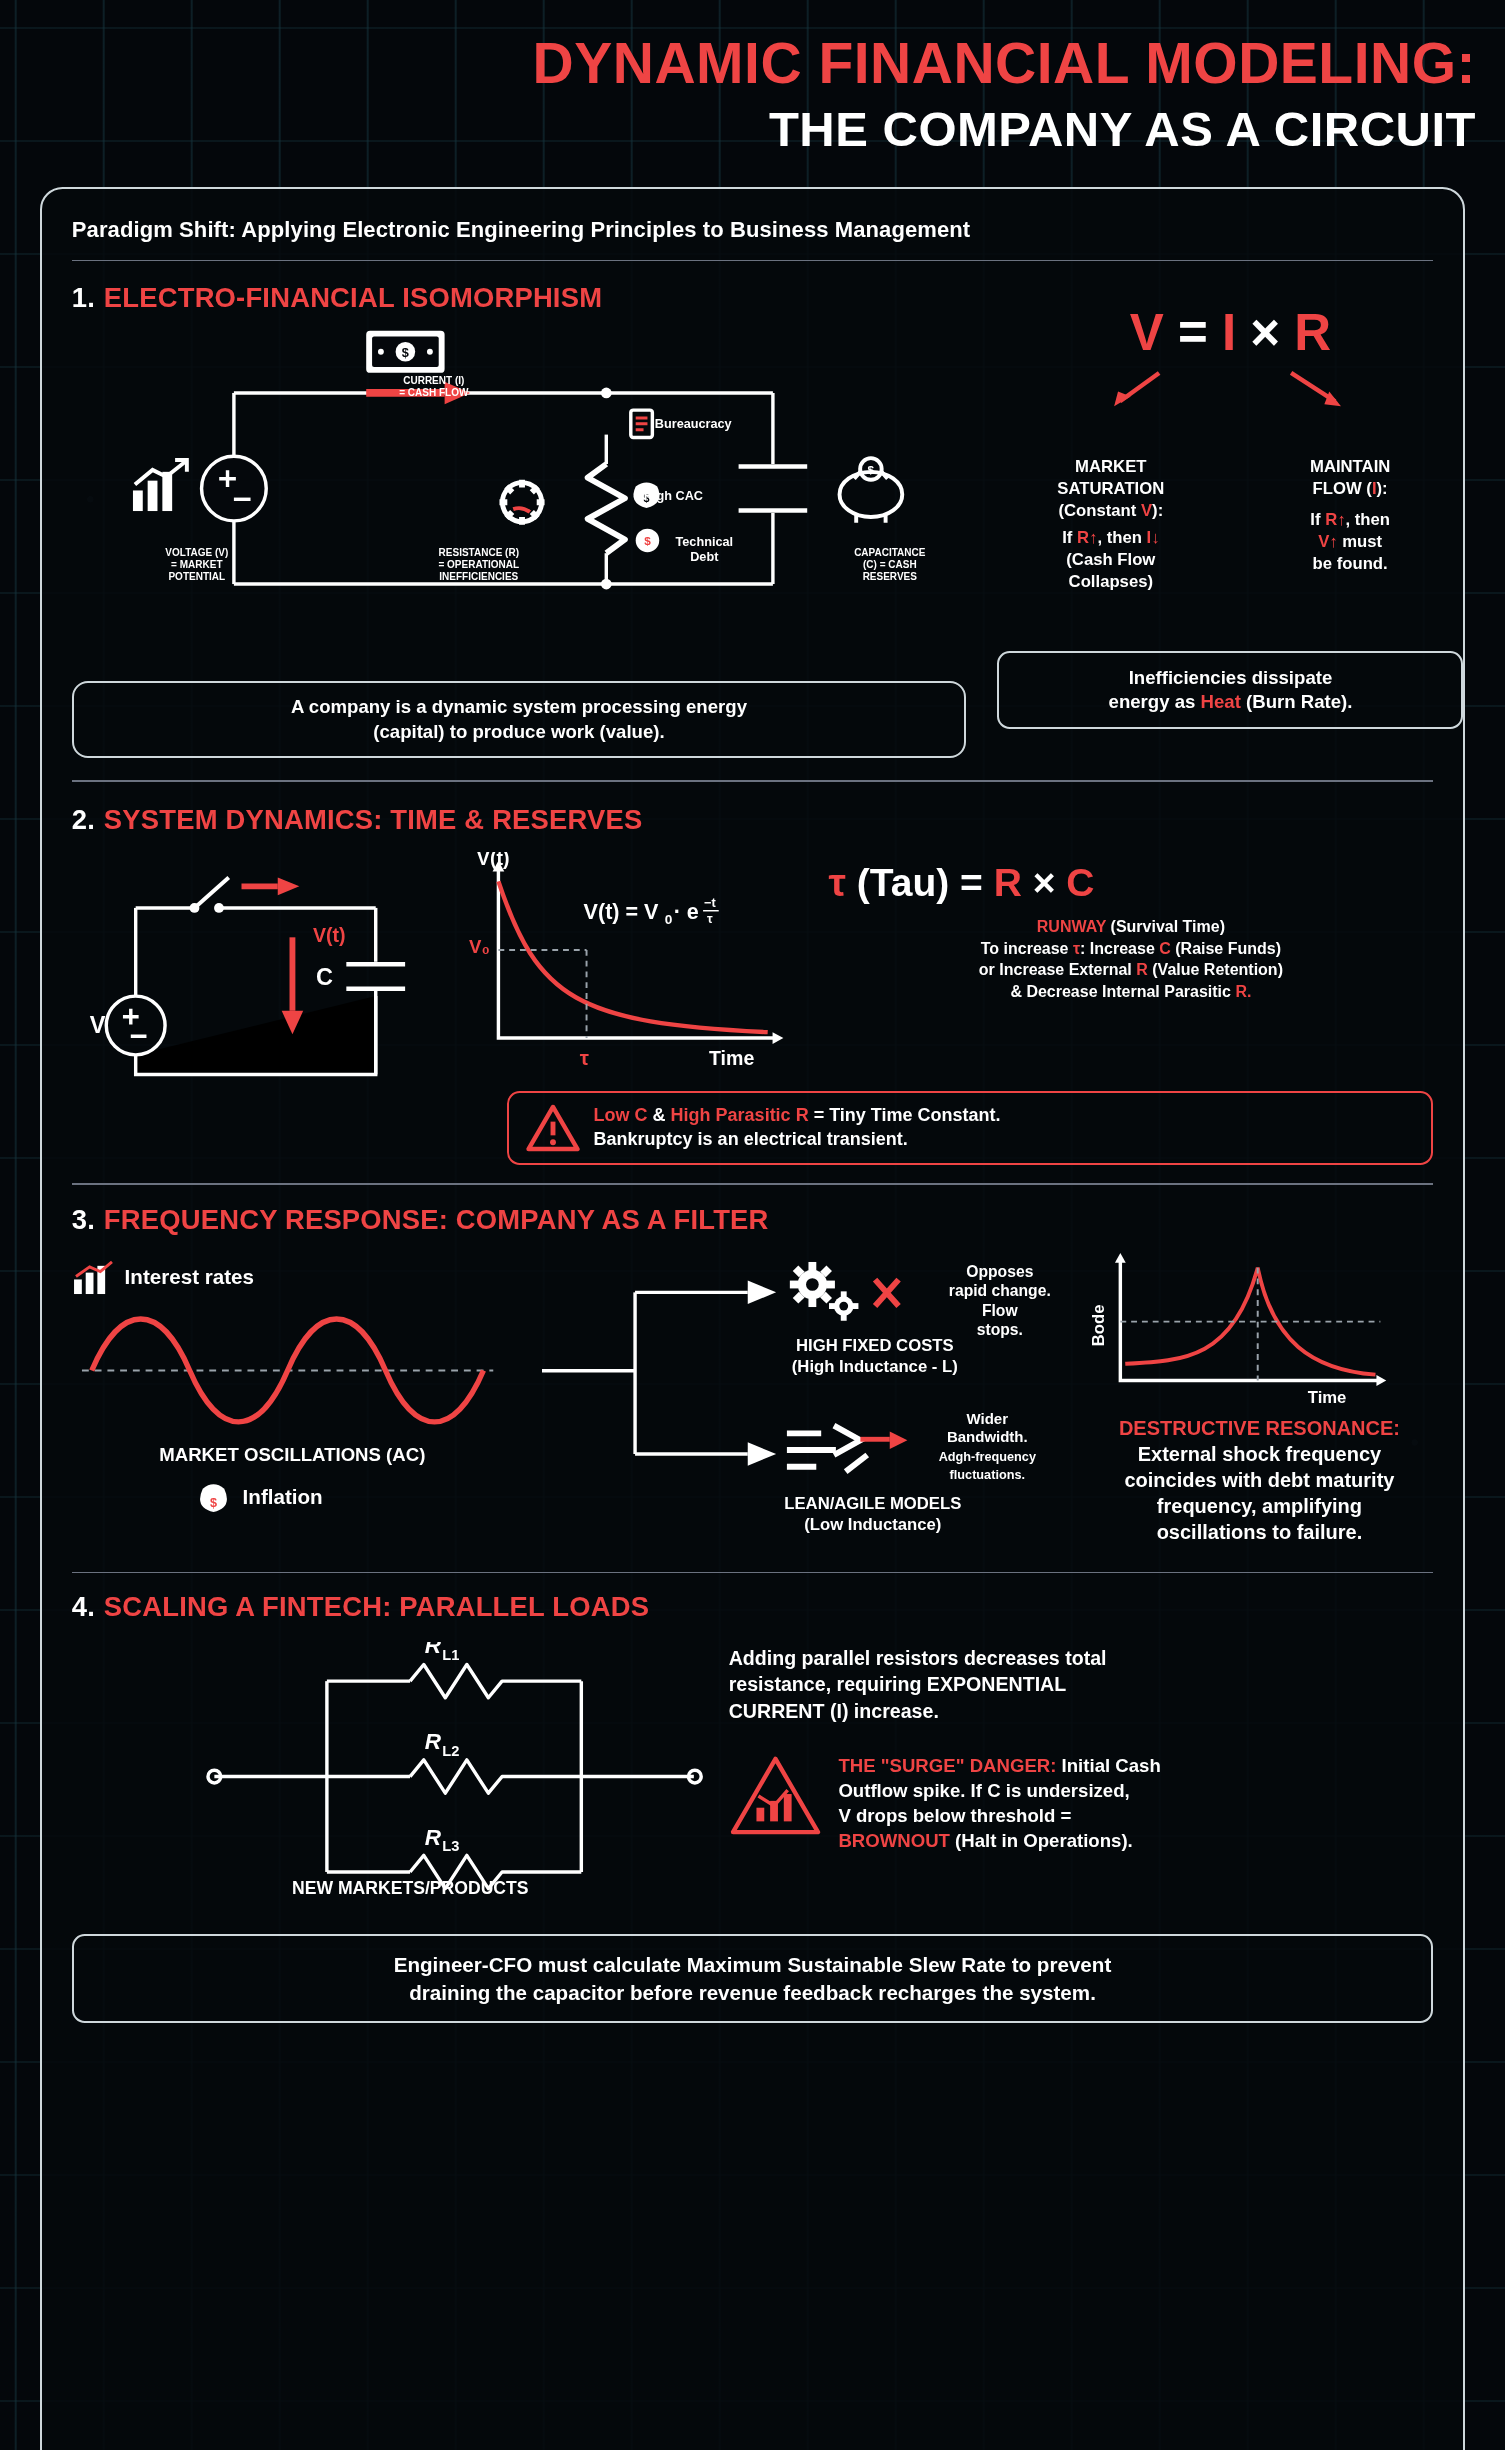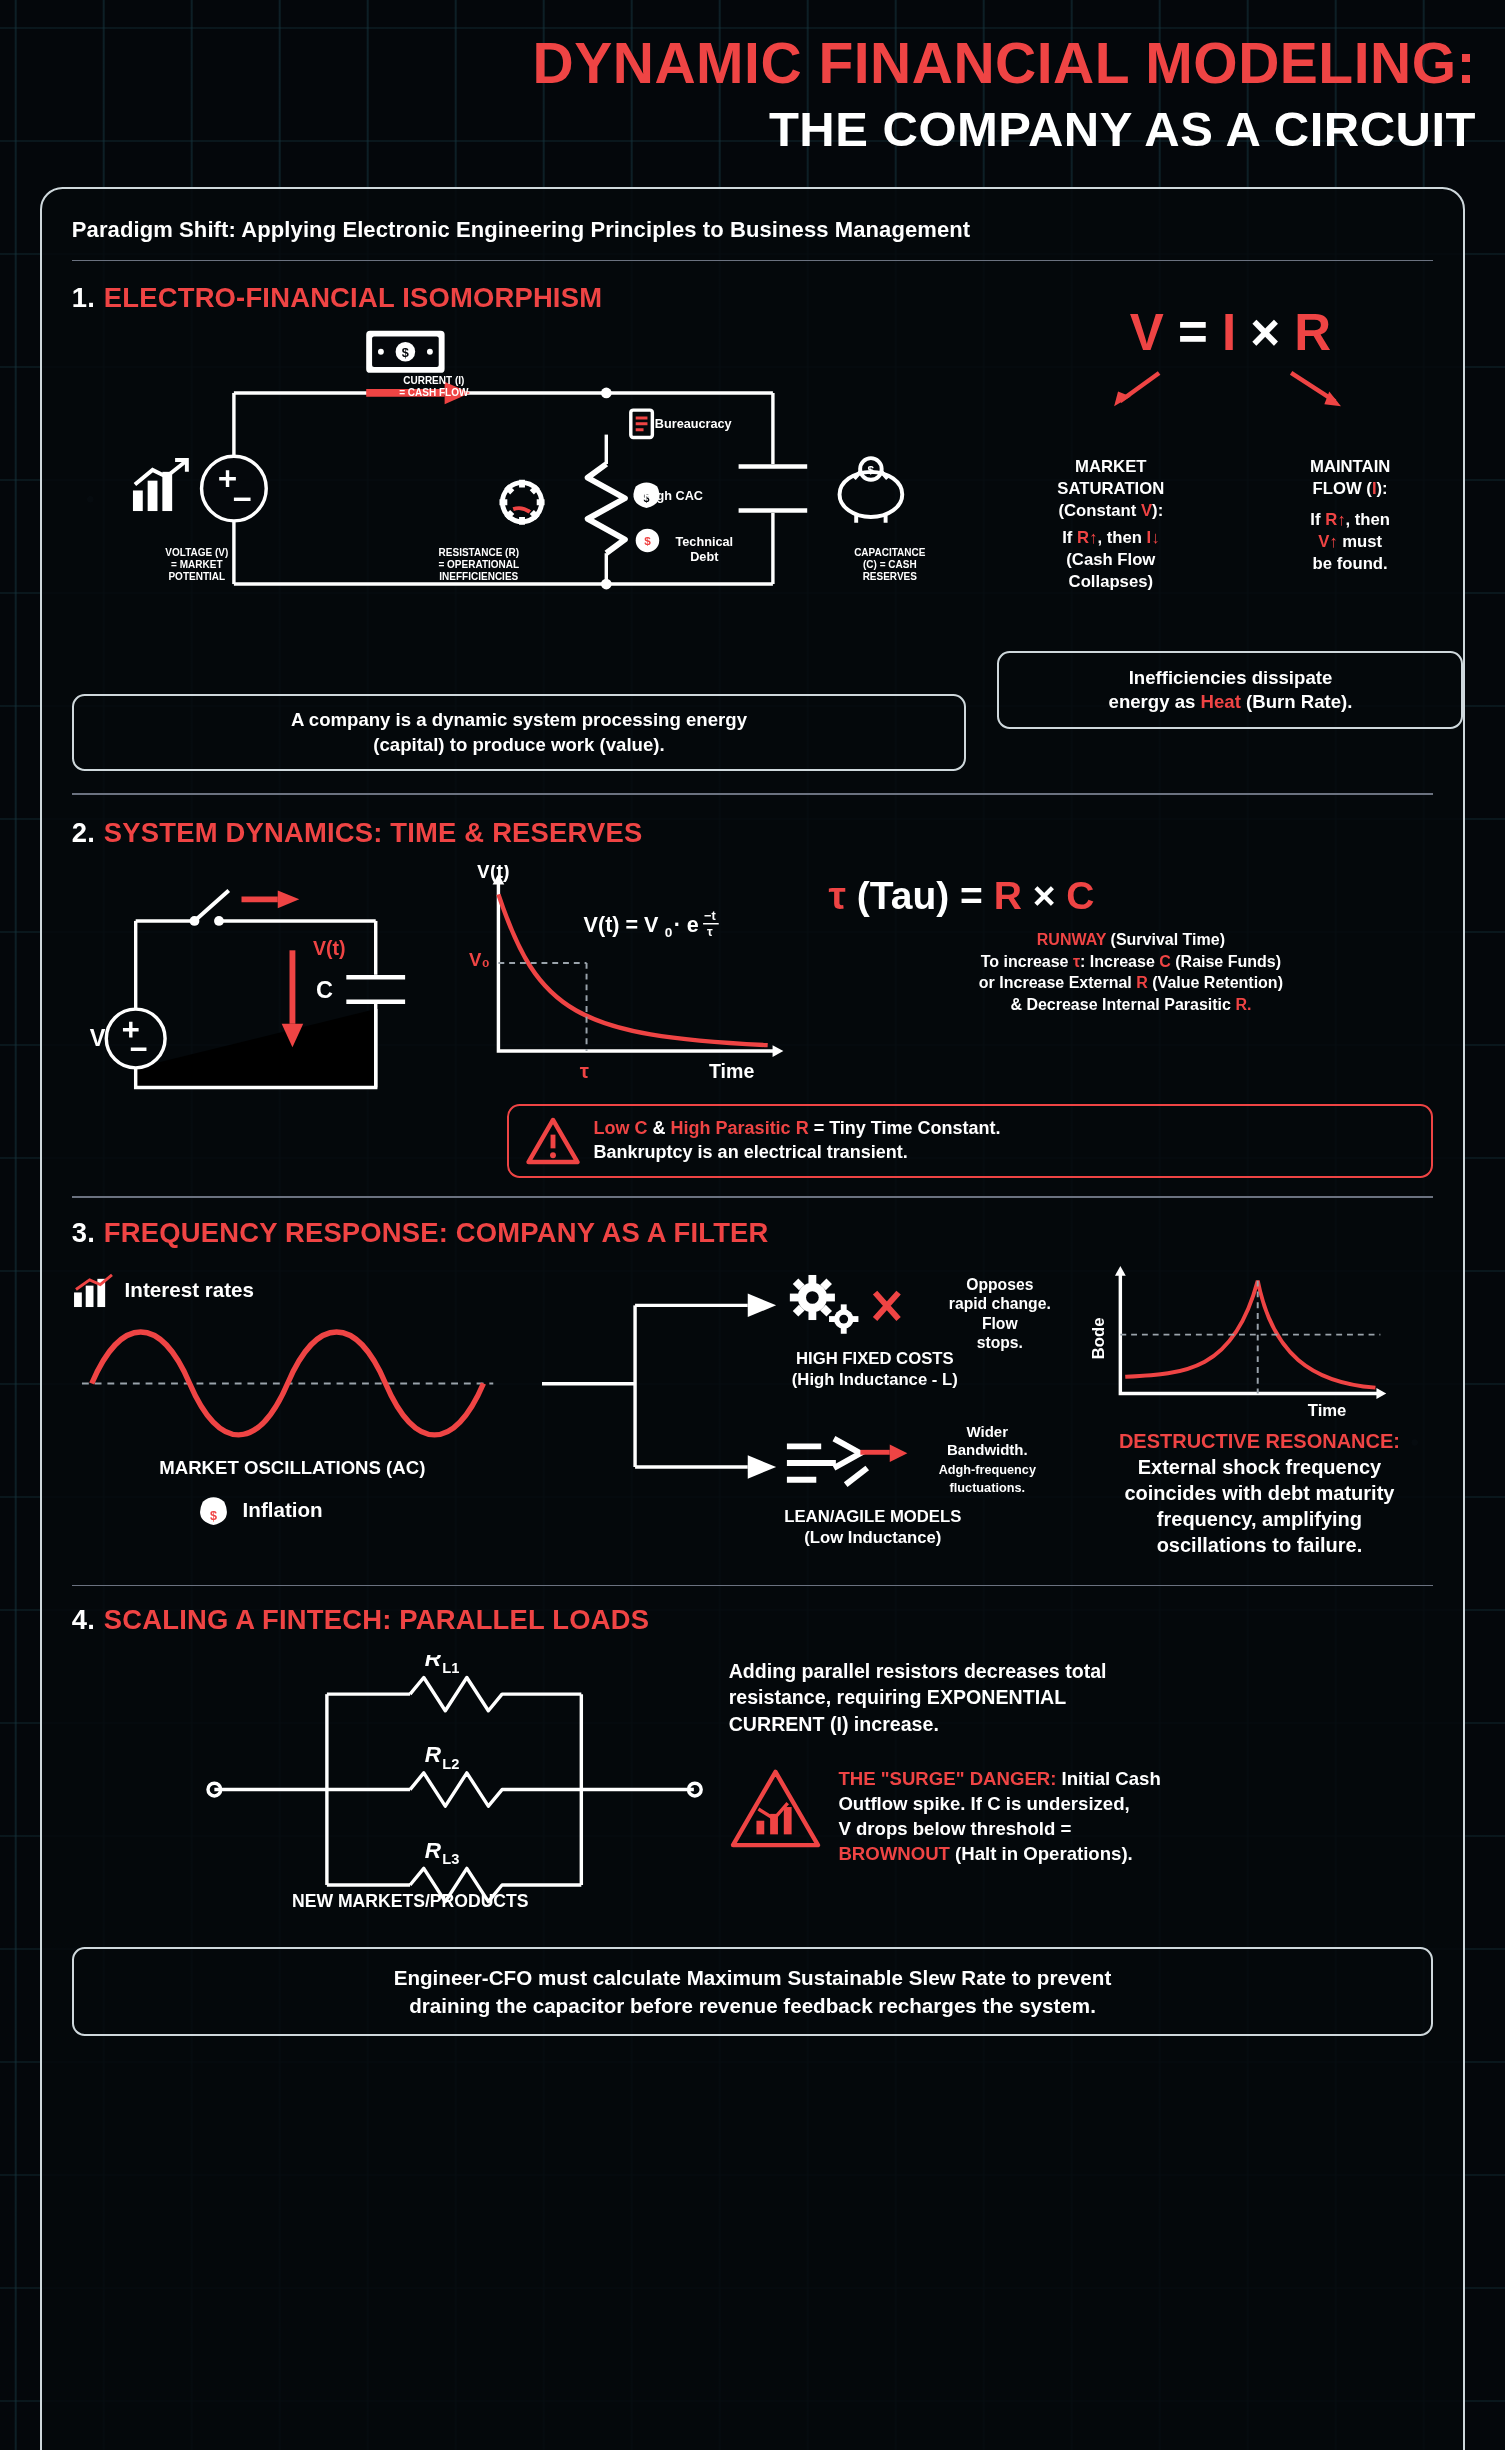--- a/index.html
+++ b/index.html
@@ -290,21 +290,21 @@
             <span>RESERVES</span>
           </div>
           <div class="lbl sm" style="left:583px; top:100px; width:137px; text-align:left;">Bureaucracy</div>
           <div class="lbl sm" style="left:572px; top:172px; width:127px; text-align:left;">High CAC</div>
           <div class="lbl sm" style="left:581px; top:218px; width:103px;">
             <span>Technical</span><br>
             <span>Debt</span>
           </div>
         </div>
 
-        <div class="callout" style="margin-top:14px;">
+        <div class="callout" style="margin-top:1px;border-radius:16px;">
           <span>A company is a dynamic system processing energy</span><br>
           <span>(capital) to produce work (value).</span>
         </div>
       </div>
 
       <div class="s1-divider"></div>
 
       <div class="s1-right">
 
         <div class="ohm-formula">

